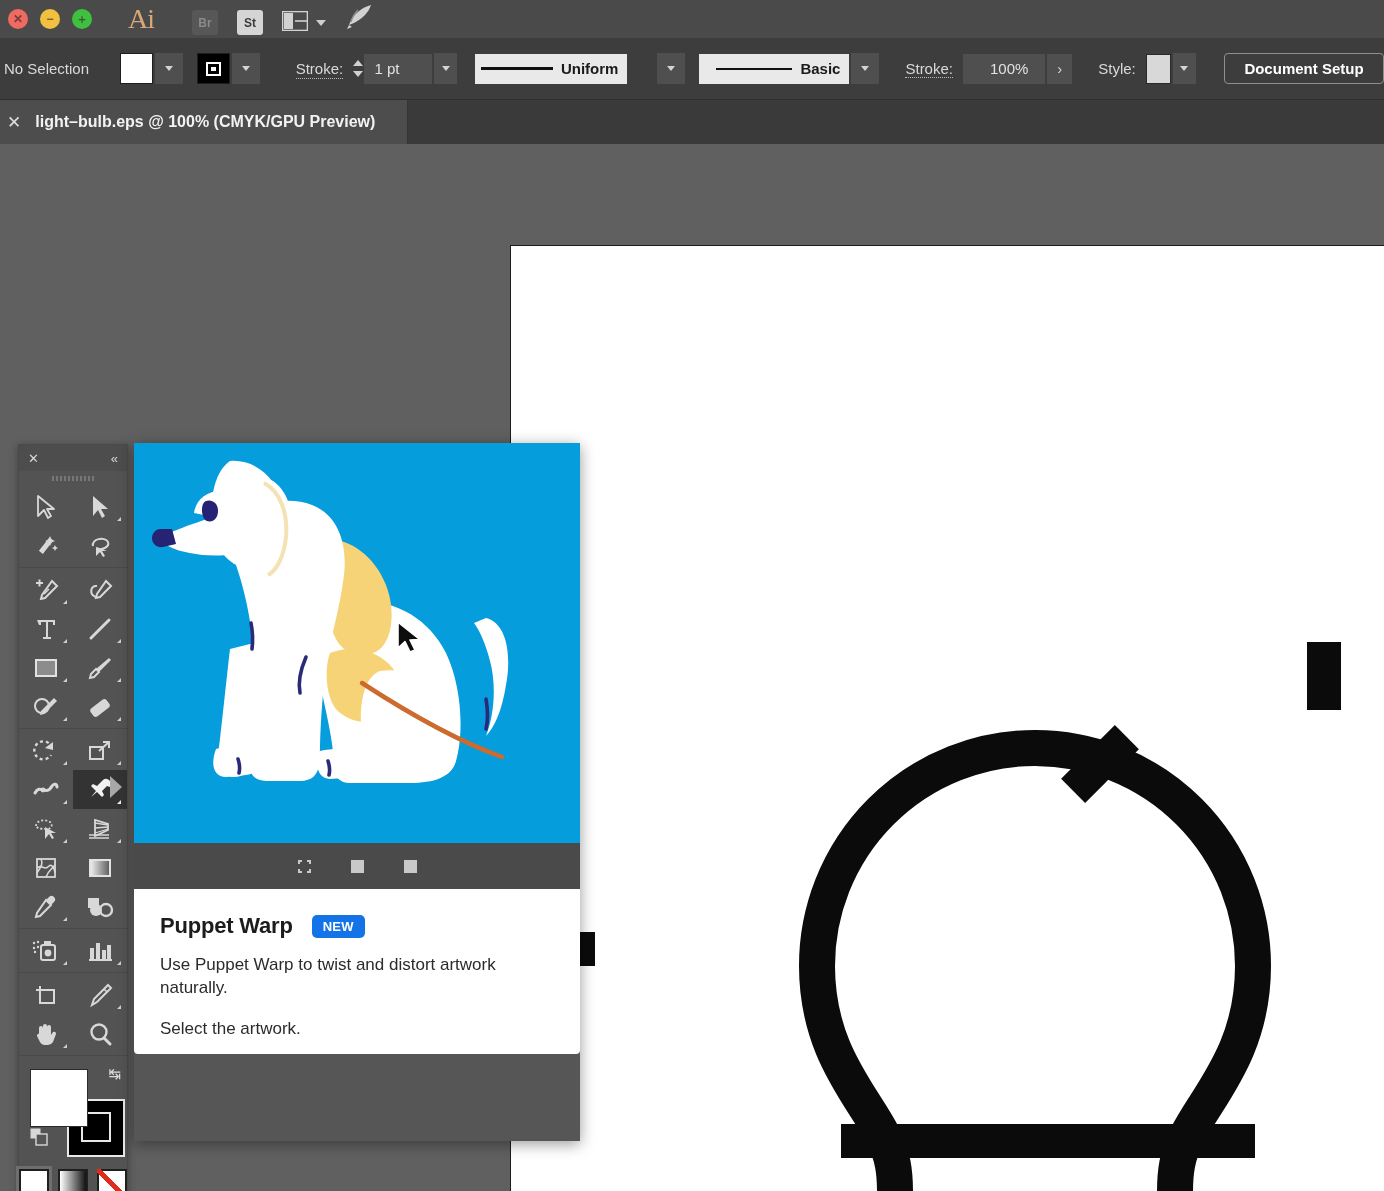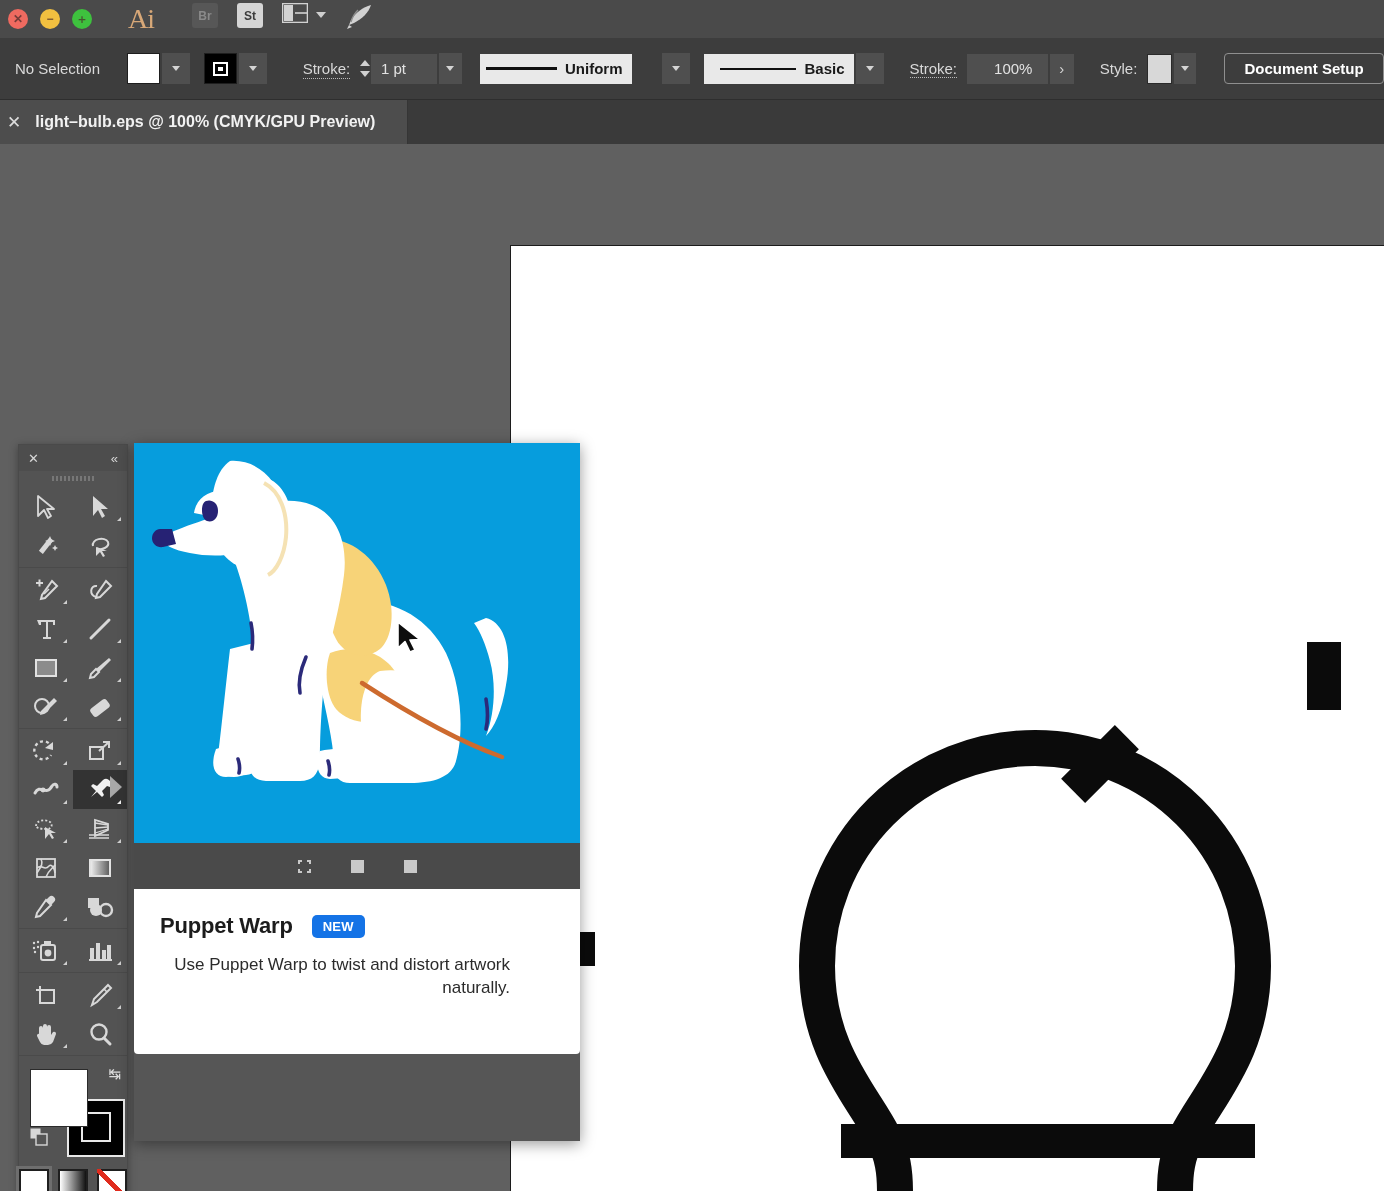--- a/index.html
+++ b/index.html
@@ -23,41 +23,41 @@
   .tl.red{ background:#ef6a60; }
   .tl.yel{ background:#f2c040; }
   .tl.grn{ background:#3ec13e; }
   .tl span{ opacity:.72; font-size:12px; }
 
   .ai-logo{
     margin-left:36px; font-family:"Liberation Serif", serif;
     font-size:28px; color:#d8a878; letter-spacing:-1px; line-height:1;
     font-weight:400;
   }
-  .menu-icons{ display:flex; align-items:flex-start; gap:19px; margin-left:38px; }
+  .menu-icons{ display:flex; align-items:flex-end; gap:19px; margin-left:38px; }
   .sq-ico{
     width:26px; height:25px; border-radius:3px;
     display:flex; align-items:center; justify-content:center;
     font-size:12px; font-weight:bold; font-family:"Liberation Sans",sans-serif;
   }
   .sq-ico.br{ background:#575757; color:#8a8a8a; }
   .sq-ico.st{ background:#d5d5d5; color:#3c3c3c; }
   .arrange-ico{ display:flex; align-items:center; gap:8px; }
   .chev{ width:0;height:0; border-left:5px solid transparent;
          border-right:5px solid transparent; border-top:6px solid #cfcfcf; }
 
   
   #controlbar{
     position:absolute; left:0; top:38px; width:1384px; height:62px;
     background:#3d3d3d; display:flex; align-items:center;
     border-bottom:1px solid #2e2e2e;
   }
   #controlbar .lbl{ color:#d9d9d9; font-size:15px; white-space:nowrap; }
 
-  .no-sel{ margin-left:15px; width:140px; }
+  .no-sel{ margin-left:4px; width:140px; }
 
   .swatch-group{ display:flex; align-items:center; }
   .swatch{
     width:33px; height:31px; background:#fff; border:1px solid #1e1e1e;
   }
   .swatch.stroke-sw{
     background:#000; display:flex; align-items:center; justify-content:center;
   }
   .swatch.stroke-sw i{
     display:block; width:15px; height:14px; border:2px solid #fff; background:#000;
@@ -226,21 +226,21 @@
     background:#ffffff; margin:0 0 0 0; width:446px; height:165px;
     padding:24px 24px 0 26px; border-radius:0 0 4px 4px;
   }
   #tour-title-row{ display:flex; align-items:center; gap:19px; }
   #tour-title{ font-size:22px; font-weight:bold; color:#1c1c1c; letter-spacing:-.2px;}
   #tour-badge{
     background:#1473e6; color:#fff; font-size:13px; font-weight:bold;
     padding:4px 11px; border-radius:5px; letter-spacing:.3px;
   }
   #tour-desc{ margin-top:15px; font-size:17px; color:#2b2b2b; line-height:1.33;
-              max-width:350px;text-align:right; }
+              max-width:350px; }
   #tour-action{ margin-top:20px; font-size:17px; color:#2b2b2b; }
 
   #tour-foot{
     height:87px; display:flex; align-items:center; padding:0 28px 0 26px;
     justify-content:space-between;
   }
   #skip-tour{ color:#c6c6c6; font-size:17px; }
   #okay-btn{
     background:#1473e6; color:#ffffff; font-size:19px; font-weight:bold;
     width:140px; height:42px; border-radius:21px;
@@ -690,17 +690,18 @@
       <span class="dot solid"></span>
       <span class="dot solid"></span>
     </div>
 
     <div id="tour-card">
       <div id="tour-title-row">
         <span id="tour-title">Puppet Warp</span>
         <span id="tour-badge">NEW</span>
       </div>
       <div id="tour-desc">Use Puppet Warp to twist and distort artwork naturally.</div>
+      <div id="tour-action">Select the artwork.</div>
     </div>
 
   </div>
 
 </div>
 
 </body></html>

